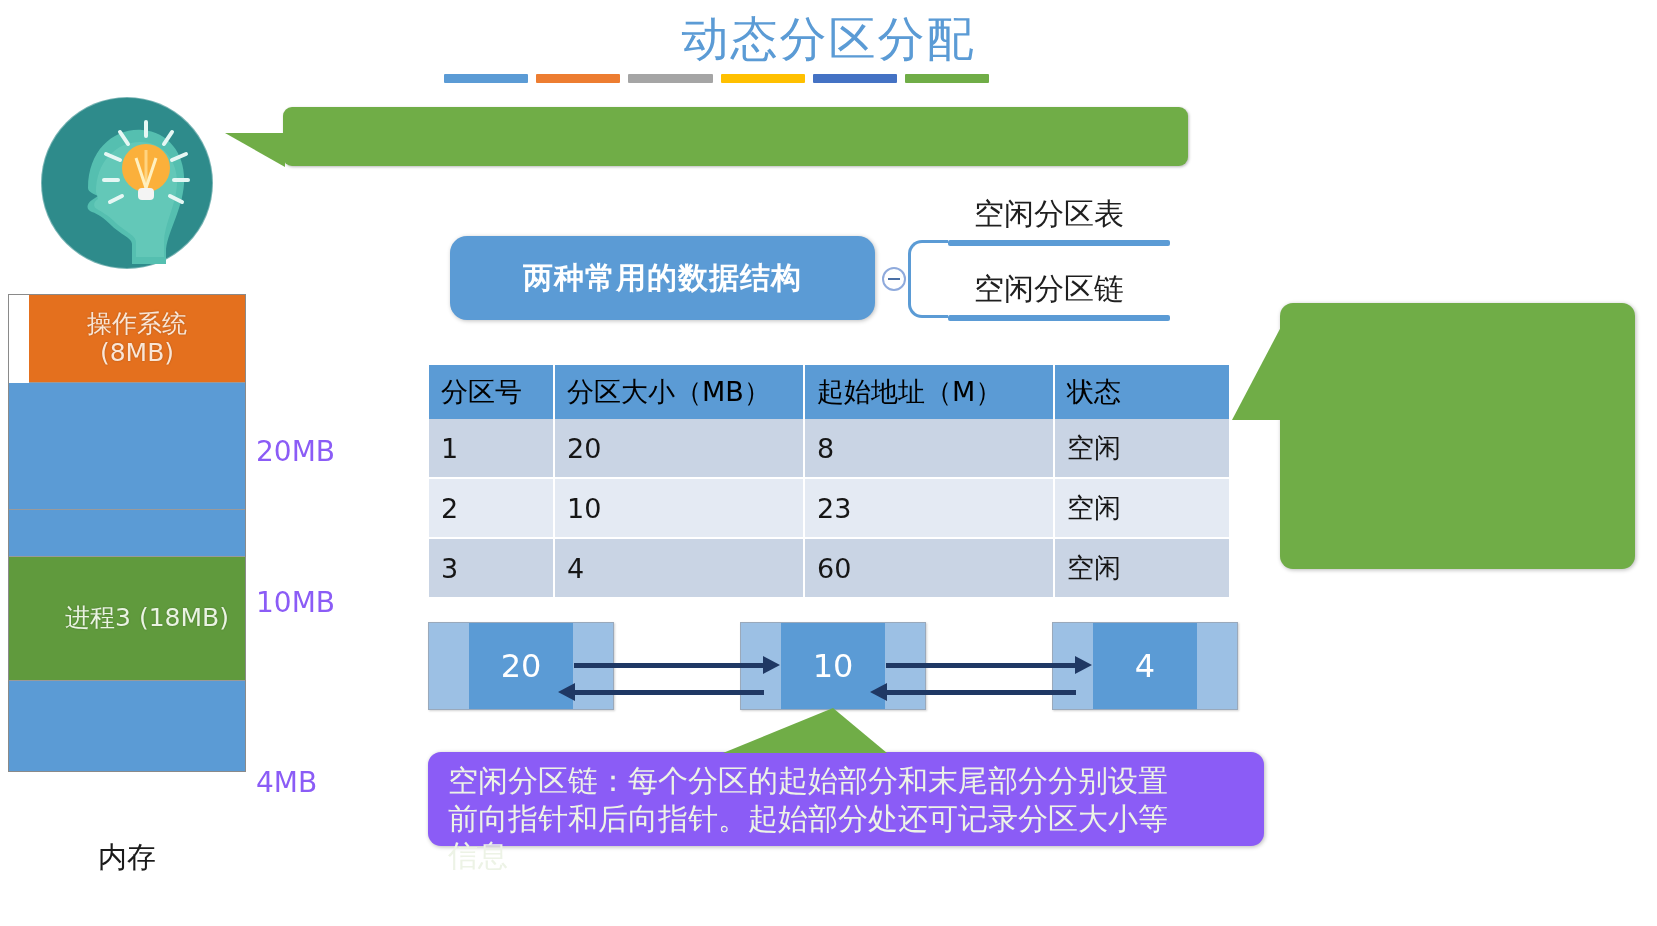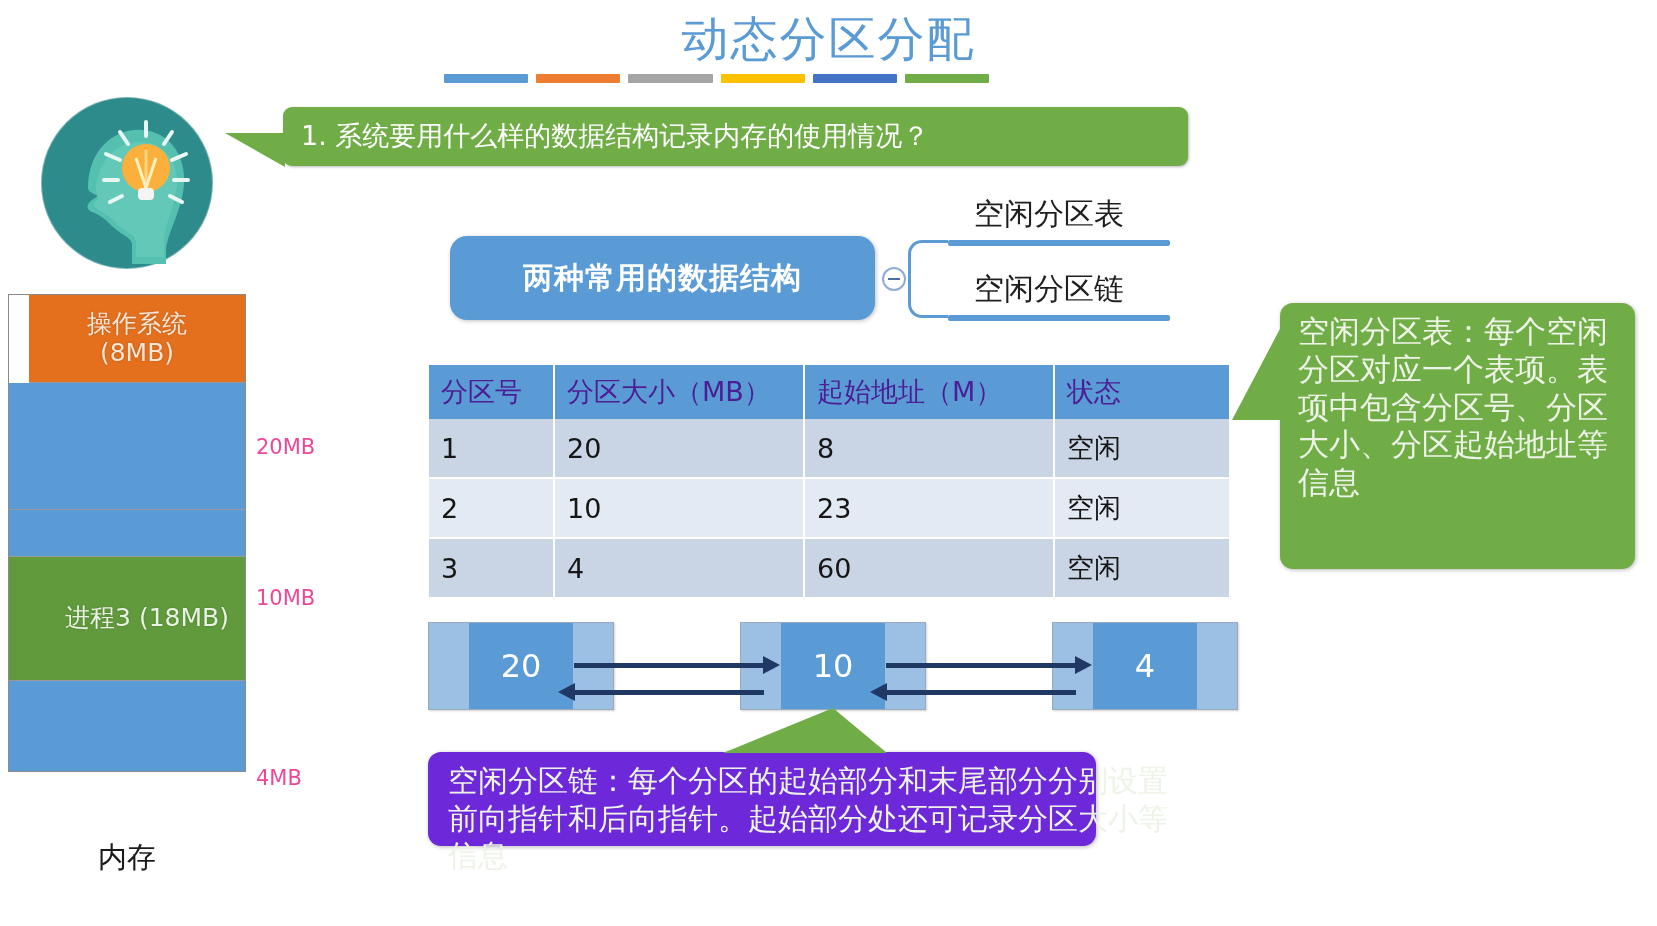--- a/index.html
+++ b/index.html
@@ -88,22 +88,22 @@
     font-size: 25px;
     line-height: 1.15;
     font-family: "DejaVu Sans", sans-serif;
     text-shadow: 0 0 2px rgba(0,0,0,.25);
   }
   #memory-diagram .mem-block:last-child { border-bottom: none; }
 
   #memory-labels { position: absolute; left: 256px; top: 294px; width: 140px; height: 540px; }
   #memory-labels .mlabel {
     position: absolute;
-    font-size: 21px;
-    color: #ec4899;
+    font-size: 28px;
+    color: #8b5cf6;
     font-family: "DejaVu Sans", sans-serif;
   }
   #memory-caption {
     position: absolute;
     left: 8px; top: 838px;
     width: 238px;
     text-align: center;
     font-size: 29px;
     color: #1a1a1a;
     font-family: Liberation Serif, serif;
@@ -168,21 +168,21 @@
   
   #partition-table {
     position: absolute;
     left: 429px; top: 365px;
     width: 800px;
     border-collapse: collapse;
     font-family: "DejaVu Sans", sans-serif;
   }
   #partition-table th {
     background: #5B9BD5;
-    color: #4c1d95;
+    color: #000000;
     font-size: 27px;
     font-weight: normal;
     text-align: left;
     padding: 8px 12px;
     border-right: 2px solid #ffffff;
     height: 38px;
   }
   #partition-table th:last-child { border-right: none; }
   #partition-table td {
     font-size: 27px;
@@ -263,22 +263,22 @@
   .ll-arrow.left::after {
     left: -16px;
     border-width: 9px 17px 9px 0;
     border-color: transparent #1F3864 transparent transparent;
   }
 
   
   #chain-callout {
     position: absolute;
     left: 428px; top: 752px;
-    width: 668px; height: 94px;
-    background: #6d28d9;
+    width: 836px; height: 94px;
+    background: #8b5cf6;
     border-radius: 13px;
     box-shadow: 1px 1px 4px rgba(0,0,0,.28);
   }
   #chain-callout .c-text {
     position: absolute;
     left: 20px; top: 10px;
     width: 735px;
     font-size: 30px;
     line-height: 1.25;
     color: #EDF3E6;
@@ -325,21 +325,20 @@
     </g>
     <circle cx="110" cy="76" r="24" fill="#FBB03B"></circle>
     <path d="M110 58 L110 96" stroke="#FFD480" stroke-width="3"></path>
     <path d="M100 66 L110 96 L120 66" fill="none" stroke="#FFF0C0" stroke-width="3"></path>
     <rect x="102" y="96" width="16" height="12" rx="4" fill="#F4F4F4"></rect>
   </svg>
 </div>
 
 <div id="question-callout">
   <div class="tail"></div>
-  <div class="q-text">1. 系统要用什么样的数据结构记录内存的使用情况？</div>
 </div>
 
 <div id="memory-diagram">
     <div class="mem-block" style="height: 88px; background: rgb(228, 112, 30); color: rgb(250, 230, 214); flex-direction: column; margin-left: 20px;">
       <div>操作系统</div>
       <div>(8MB)</div>
     </div>
     <div class="mem-block" style="height: 127px; background: rgb(91, 155, 213); color: rgb(255, 255, 255);"></div>
     <div class="mem-block" style="height: 47px; background: rgb(91, 155, 213); color: rgb(255, 255, 255);"></div>
     <div class="mem-block" style="height: 124px; background: rgb(96, 154, 61); color: rgb(234, 243, 226); flex-direction: column; padding-left: 40px;">
@@ -396,21 +395,20 @@
         <td>3</td>
         <td>4</td>
         <td>60</td>
         <td>空闲</td>
       </tr>
     </tbody>
 </table>
 
 <div id="table-callout">
   <div class="tail"></div>
-  <div class="c-text">空闲分区表：每个空闲分区对应一个表项。表项中包含分区号、分区大小、分区起始地址等信息</div>
 </div>
 
 <div id="linked-list">
     <div class="ll-node" style="left: 0px; width: 186px;">
       <div class="edge"></div>
       <div class="core">20</div>
       <div class="edge"></div>
     </div>
     <div class="ll-node" style="left: 312px; width: 186px;">
       <div class="edge"></div>

